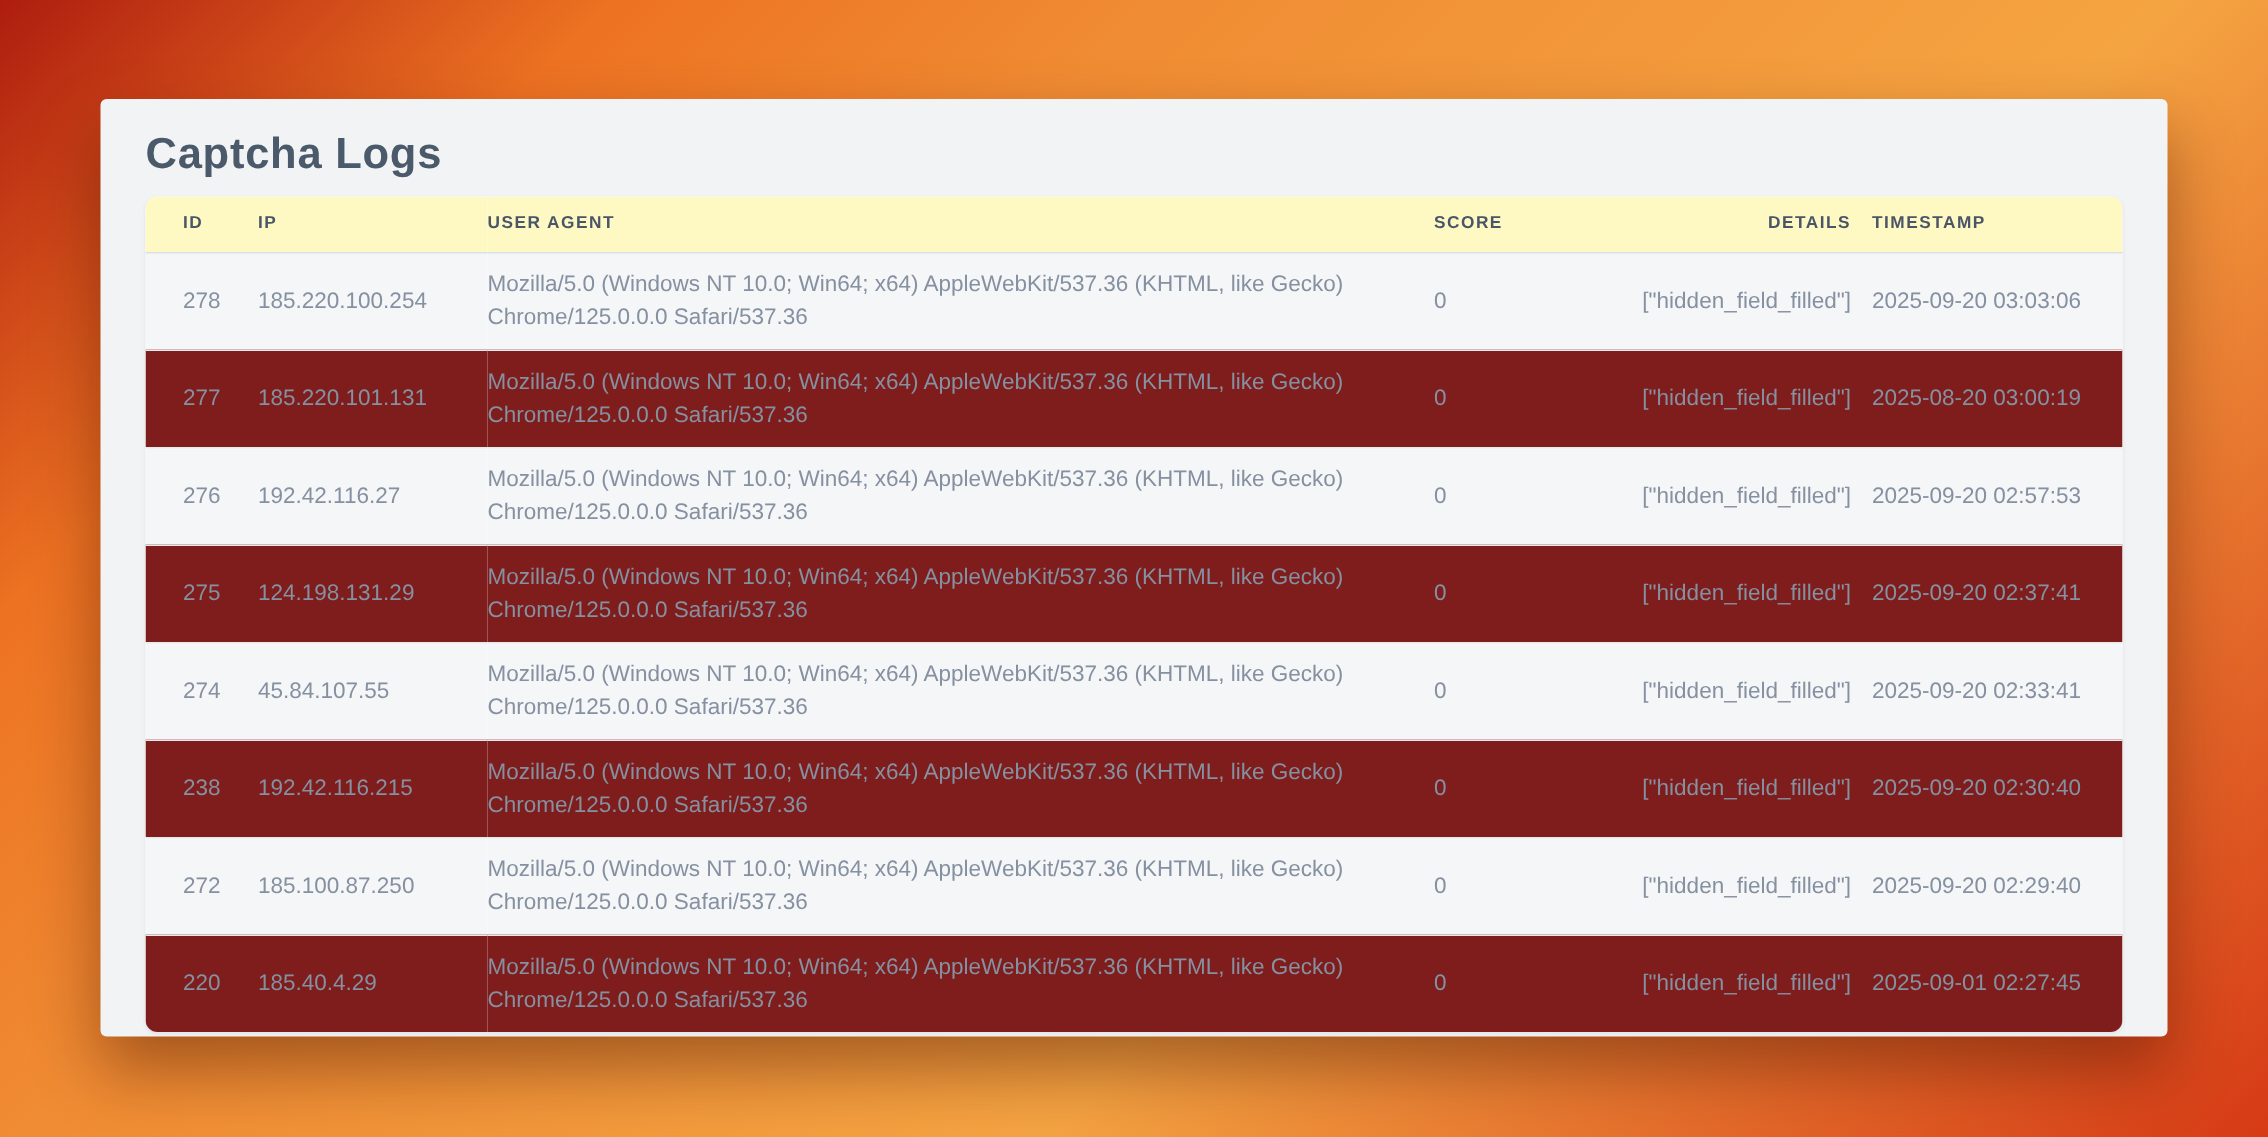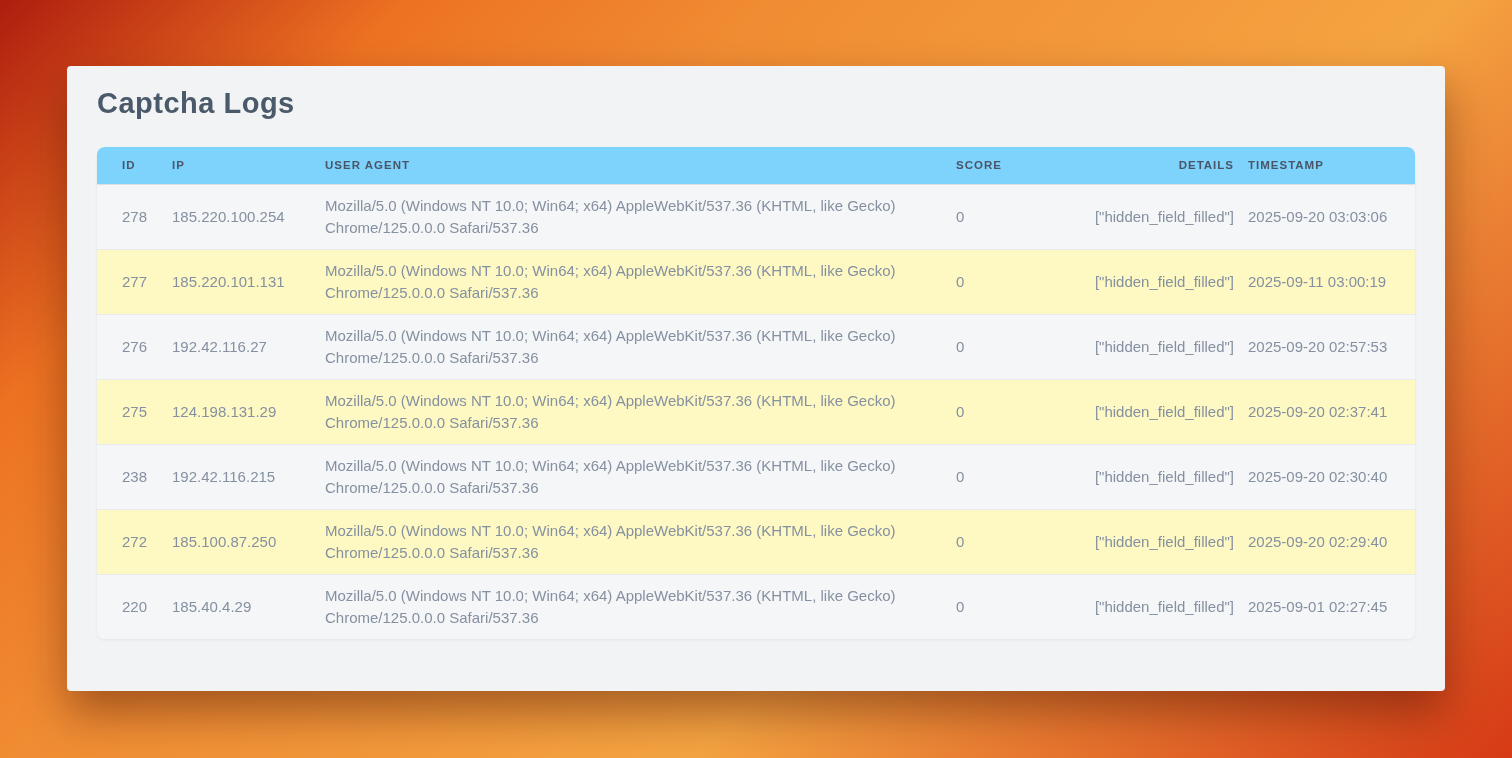--- a/index.html
+++ b/index.html
@@ -18,55 +18,55 @@
     box-shadow: 0 22px 45px rgba(70, 15, 0, 0.45);
     padding: 16px 30px 0 30px;
     overflow: hidden;
   }
   .page-title {
     font-size: 29px;
     font-weight: 600;
     color: #4b5a6b;
     letter-spacing: 0.5px;
     line-height: 42px;
-    margin-bottom: 23px;
+    margin-bottom: 7px;
   }
   .table-wrap {
     background: #ffffff;
     border-radius: 8px;
     box-shadow: 0 1px 3px rgba(40, 50, 70, 0.08);
     overflow: hidden;
   }
   table {
     width: 100%;
     border-collapse: collapse;
     table-layout: fixed;
   }
   thead th {
     text-align: left;
     font-size: 11.5px;
     font-weight: bold;
     letter-spacing: 1px;
     text-transform: uppercase;
     color: #4a5568;
-    background: #7dd3fc;
+    background: #fef9c3;
     height: 37px;
     padding: 0 14px 0 0;
     border-bottom: 1px solid #dcdfe5;
     vertical-align: middle;
   }
   tbody td {
     font-size: 15px;
     color: #8590a0;
     line-height: 22px;
     height: 65px;
     padding: 10px 14px 10px 0;
     vertical-align: middle;
   }
-  tbody tr { background: #fef9c3; }
+  tbody tr { background: #7f1d1d; }
   tbody tr:nth-child(odd) { background: #f5f6f8; }
   tbody tr + tr td { border-top: 1px solid #e7e9ed; }
   .col-id { width: 75px; padding-left: 25px; }
   .col-ip { width: 153px; }
   .col-user_agent { width: 631px; }
   .col-score { width: 92px; }
   .col-details { width: 200px; text-align: right; }
   .col-timestamp { width: auto; }
 </style>
 </head>
@@ -94,37 +94,45 @@
             <td class="col-score">0</td>
             <td class="col-details">["hidden_field_filled"]</td>
             <td class="col-timestamp">2025-09-20 03:03:06</td>
           </tr>
           <tr>
             <td class="col-id">277</td>
             <td class="col-ip">185.220.101.131</td>
             <td class="col-user_agent">Mozilla/5.0 (Windows NT 10.0; Win64; x64) AppleWebKit/537.36 (KHTML, like Gecko) Chrome/125.0.0.0 Safari/537.36</td>
             <td class="col-score">0</td>
             <td class="col-details">["hidden_field_filled"]</td>
-            <td class="col-timestamp">2025-09-11 03:00:19</td>
+            <td class="col-timestamp">2025-08-20 03:00:19</td>
           </tr>
           <tr>
             <td class="col-id">276</td>
             <td class="col-ip">192.42.116.27</td>
             <td class="col-user_agent">Mozilla/5.0 (Windows NT 10.0; Win64; x64) AppleWebKit/537.36 (KHTML, like Gecko) Chrome/125.0.0.0 Safari/537.36</td>
             <td class="col-score">0</td>
             <td class="col-details">["hidden_field_filled"]</td>
             <td class="col-timestamp">2025-09-20 02:57:53</td>
           </tr>
           <tr>
             <td class="col-id">275</td>
             <td class="col-ip">124.198.131.29</td>
             <td class="col-user_agent">Mozilla/5.0 (Windows NT 10.0; Win64; x64) AppleWebKit/537.36 (KHTML, like Gecko) Chrome/125.0.0.0 Safari/537.36</td>
             <td class="col-score">0</td>
             <td class="col-details">["hidden_field_filled"]</td>
             <td class="col-timestamp">2025-09-20 02:37:41</td>
+          </tr>
+          <tr>
+            <td class="col-id">274</td>
+            <td class="col-ip">45.84.107.55</td>
+            <td class="col-user_agent">Mozilla/5.0 (Windows NT 10.0; Win64; x64) AppleWebKit/537.36 (KHTML, like Gecko) Chrome/125.0.0.0 Safari/537.36</td>
+            <td class="col-score">0</td>
+            <td class="col-details">["hidden_field_filled"]</td>
+            <td class="col-timestamp">2025-09-20 02:33:41</td>
           </tr>
           <tr>
             <td class="col-id">238</td>
             <td class="col-ip">192.42.116.215</td>
             <td class="col-user_agent">Mozilla/5.0 (Windows NT 10.0; Win64; x64) AppleWebKit/537.36 (KHTML, like Gecko) Chrome/125.0.0.0 Safari/537.36</td>
             <td class="col-score">0</td>
             <td class="col-details">["hidden_field_filled"]</td>
             <td class="col-timestamp">2025-09-20 02:30:40</td>
           </tr>
           <tr>

